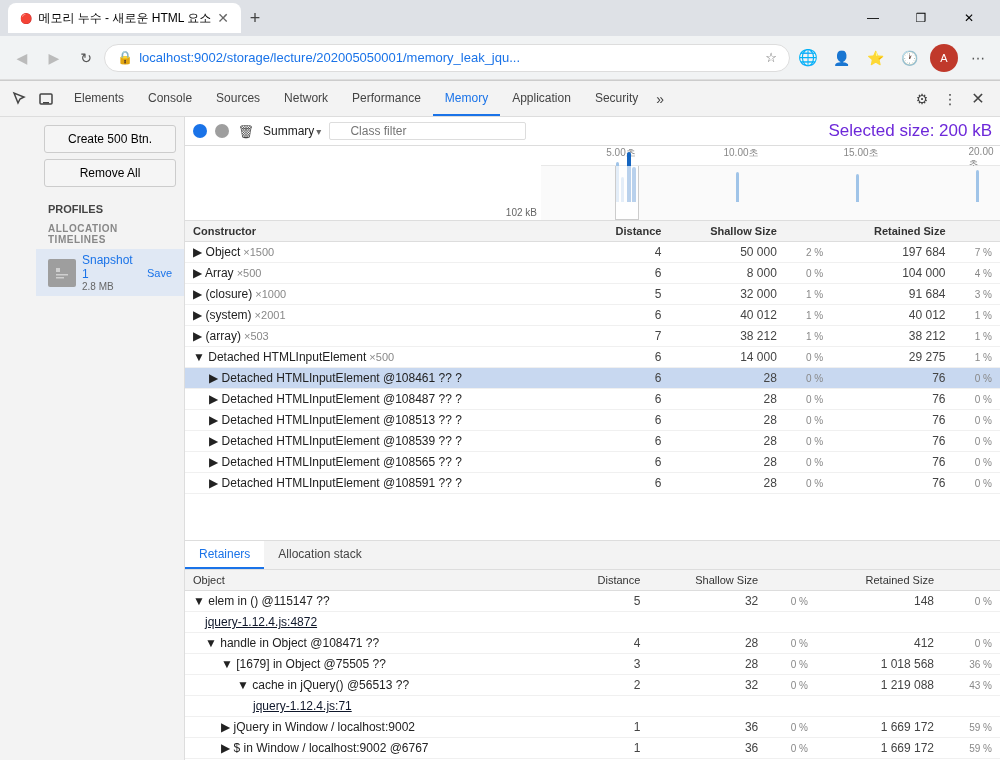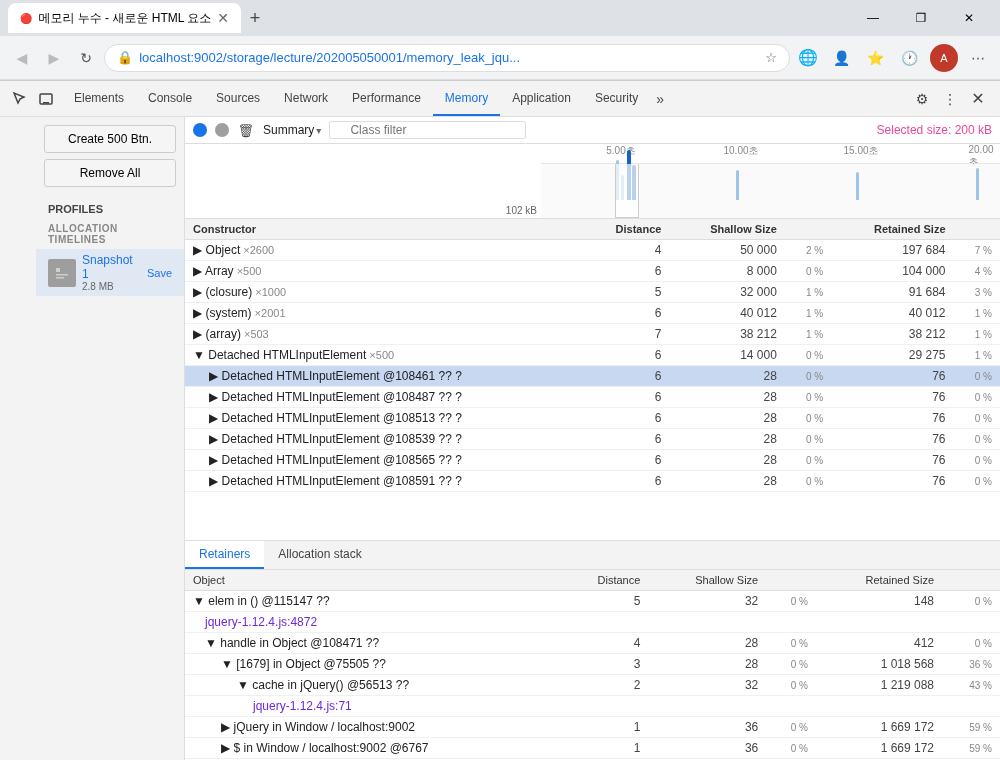--- a/index.html
+++ b/index.html
@@ -214,21 +214,21 @@
     .memory-dropdown-arrow { font-size: 10px; color: #666; }
     .class-filter {
       font-size: 12px;
       color: #444;
       padding: 1px 20px;
       border: 1px solid #ddd;
       border-radius: 2px;
       min-width: 80px;
       background: #fff;
     }
-    .selected-size { font-size: 12px; color: #ec4899; margin-left: auto; text-align: right; }
+    .selected-size { font-size: 17px; color: #6d28d9; margin-left: auto; text-align: right; }
 
     
     .timeline-area {
       height: 75px;
       border-bottom: 1px solid #ddd;
       background: #fff;
       position: relative;
       overflow: hidden;
     }
     .timeline-axis {
@@ -348,21 +348,21 @@
       position: sticky;
       top: 0;
       font-size: 11px;
       color: #333;
     }
     .retainers-table thead th.right { text-align: right; }
     .retainers-table tbody td {
       padding: 3px 8px;
       border-bottom: 1px solid #f0f0f0;
     }
-    .link-text { color: #6d28d9; }
+    .link-text { color: #0f172a; text-decoration: underline; }
     .indent1 { padding-left: 20px !important; }
     .indent2 { padding-left: 36px !important; }
     .indent3 { padding-left: 52px !important; }
     .indent4 { padding-left: 68px !important; }
 
     
     ::-webkit-scrollbar { width: 6px; height: 6px; }
     ::-webkit-scrollbar-track { background: #f1f1f1; }
     ::-webkit-scrollbar-thumb { background: #ccc; border-radius: 3px; }
   </style>
@@ -529,21 +529,21 @@
               <th class="right">Distance</th>
               <th class="right">Shallow Size</th>
               <th class="right pct-col"></th>
               <th class="right">Retained Size</th>
               <th class="right pct-col"></th>
             </tr>
           </thead>
           <tbody id="heap-tbody">
           <tr>
     <td class="constructor-col" style="">
-      ▶ Object<span class="count-tag"> ×2600</span>
+      ▶ Object<span class="count-tag"> ×1500</span>
     </td>
     <td class="distance-col">4</td>
     <td class="size-col">50 000</td>
     <td class="pct-col">2 %</td>
     <td class="size-col">197 684</td>
     <td class="pct-col">7 %</td>
   </tr>
               <tr>
     <td class="constructor-col" style="">
       ▶ Array<span class="count-tag"> ×500</span>

